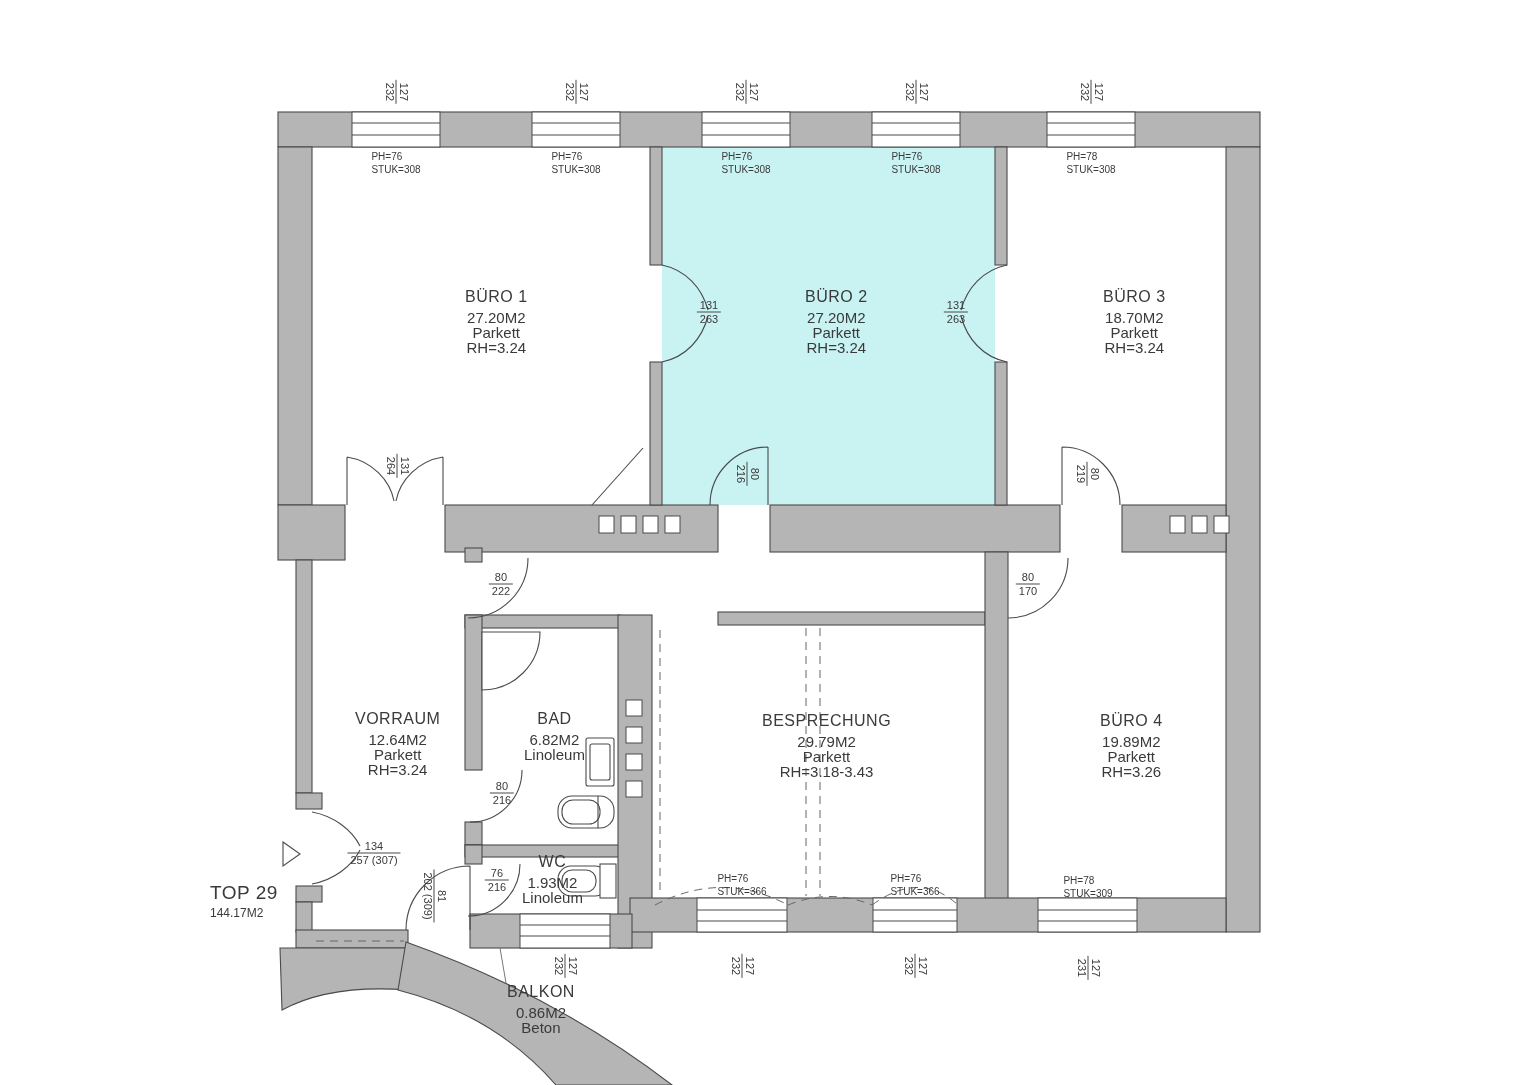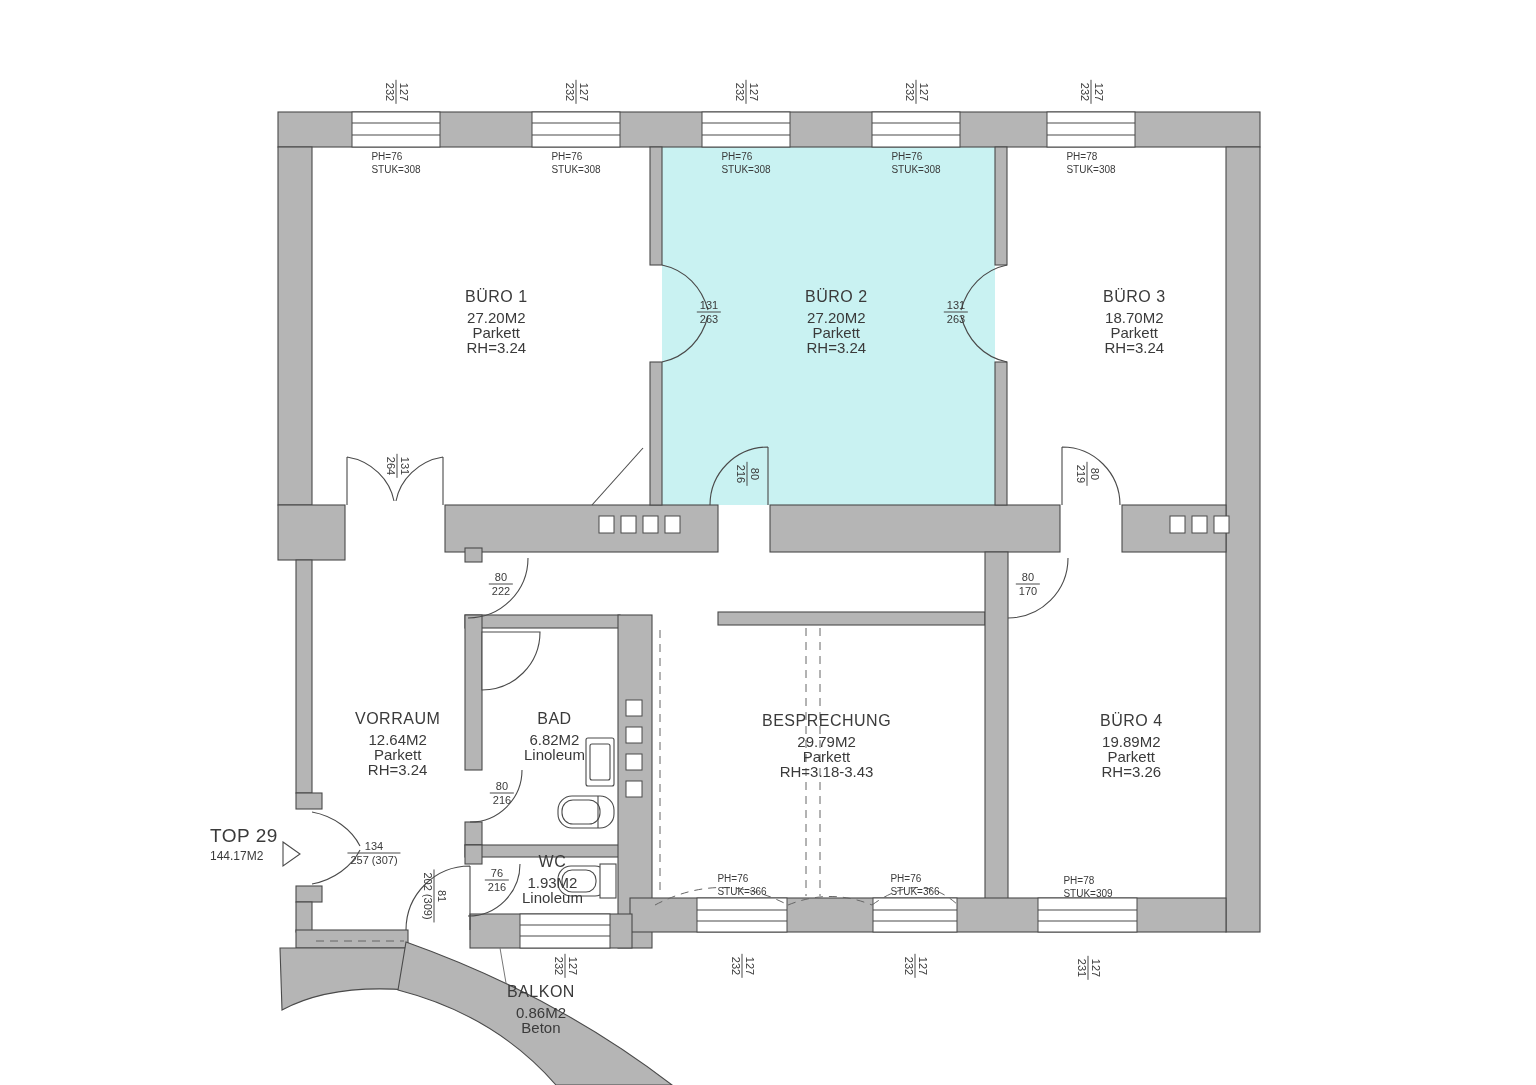--- a/index.html
+++ b/index.html
@@ -219,21 +219,21 @@
     <div class="rname">WC</div>
     <div class="rline">1.93M2</div>
     <div class="rline">Linoleum</div>
   </div>
   <div class="room" style="left:507px;top:983px">
     <div class="rname">BALKON</div>
     <div class="rline">0.86M2</div>
     <div class="rline">Beton</div>
   </div>
 
-  <div class="unitlbl" style="left:210px;top:825px">
+  <div class="unitlbl" style="left:210px;top:882px">
     <div class="uname">TOP 29</div>
     <div class="uarea">144.17M2</div>
   </div>
 
   <div class="frac rot" style="left:396px;top:92px">
     <span class="num">127</span>
     <span class="den">232</span>
   </div>
   <div class="frac rot" style="left:576px;top:92px">
     <span class="num">127</span>

